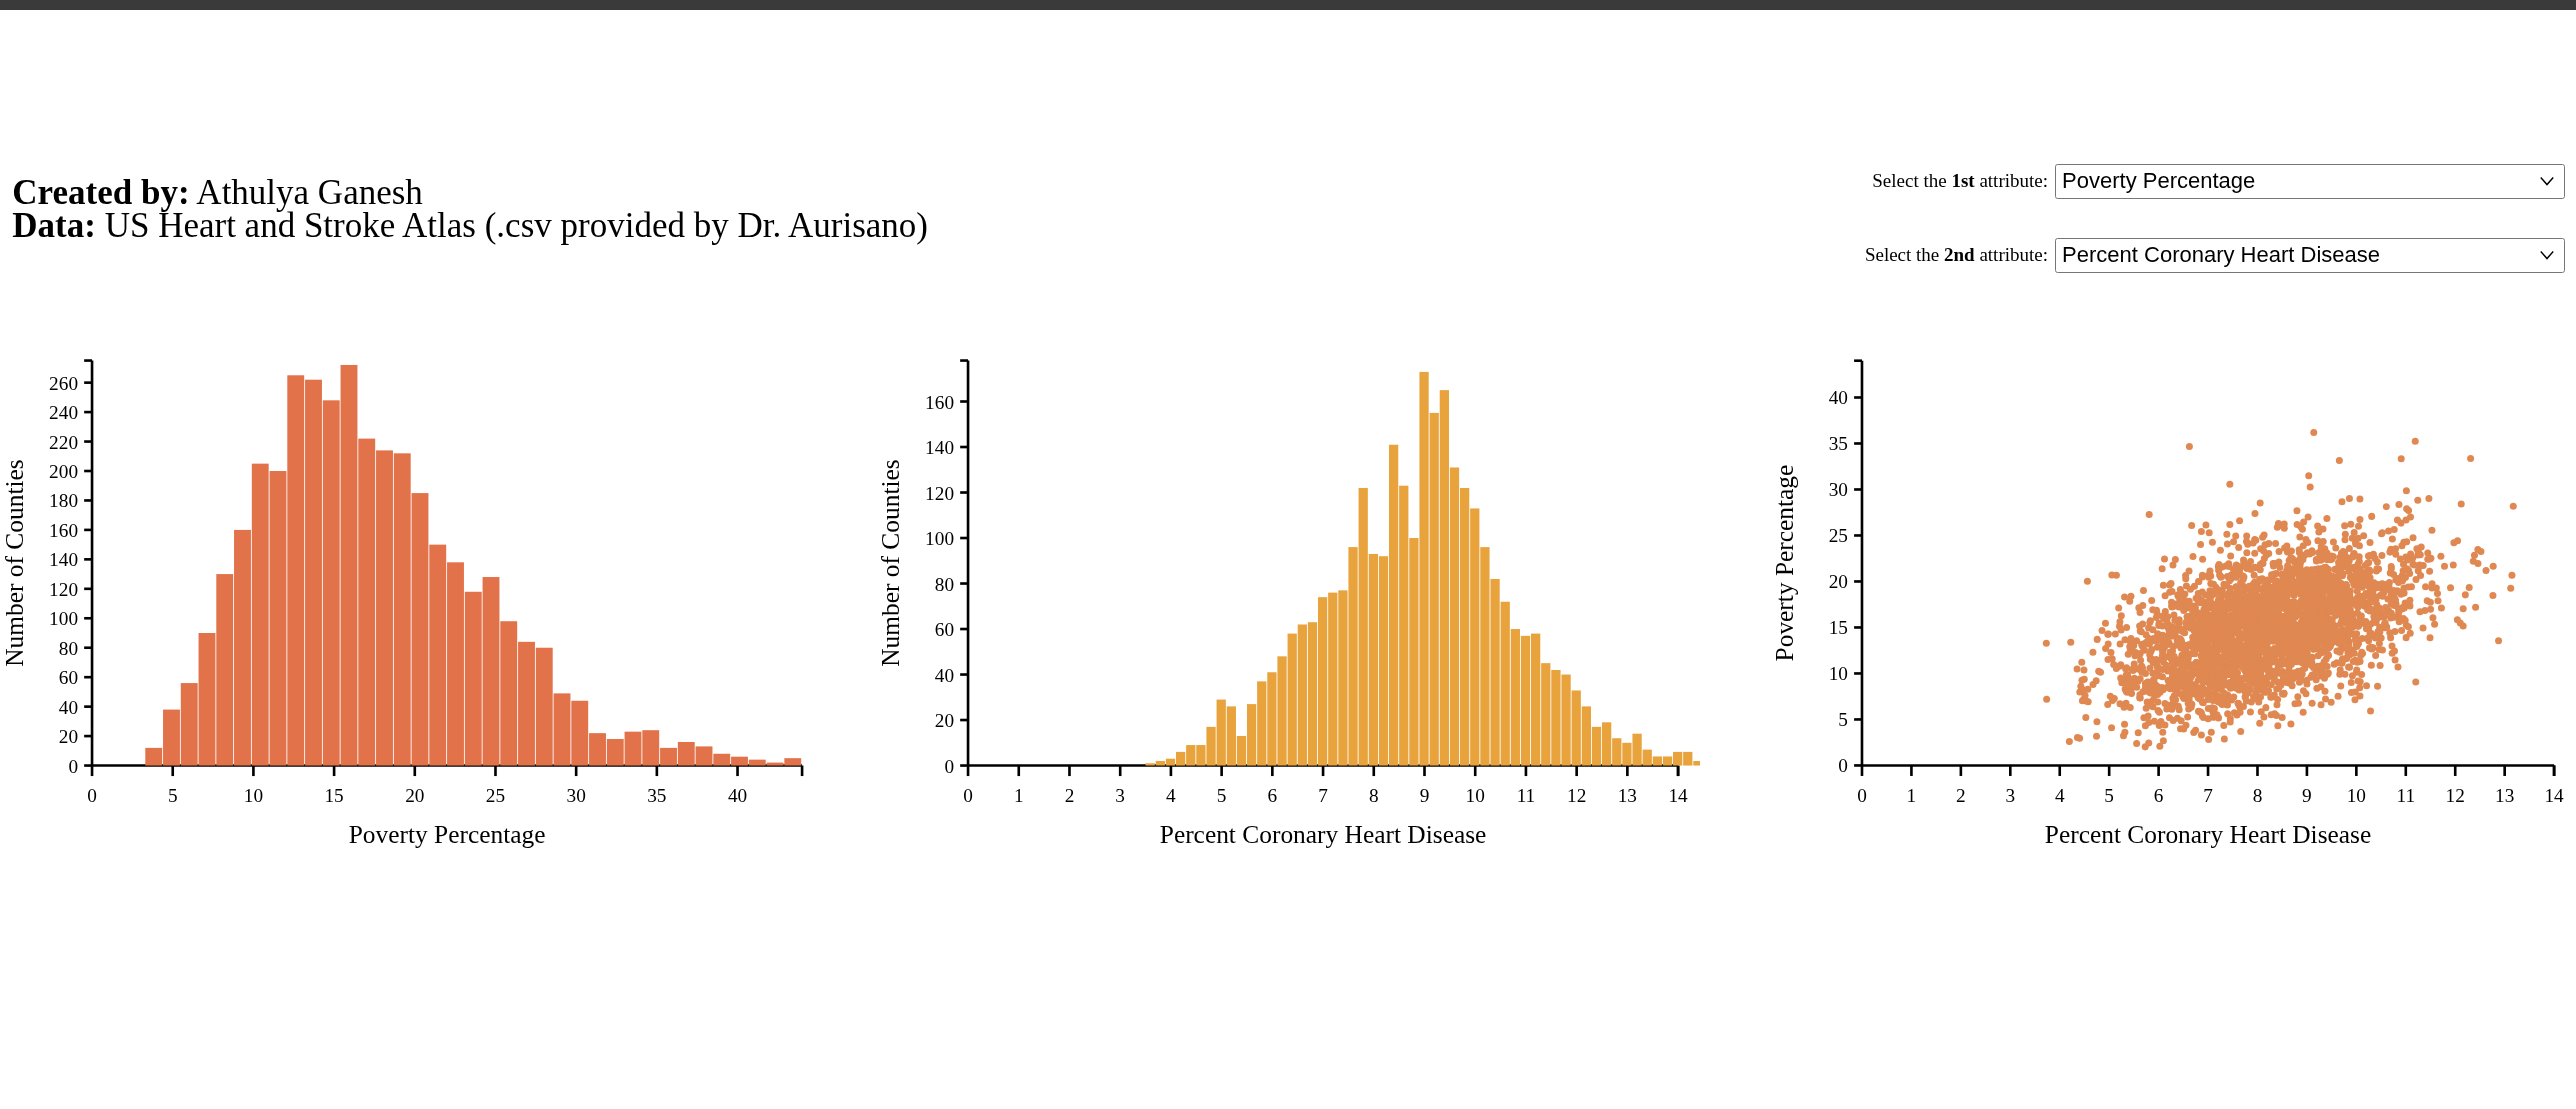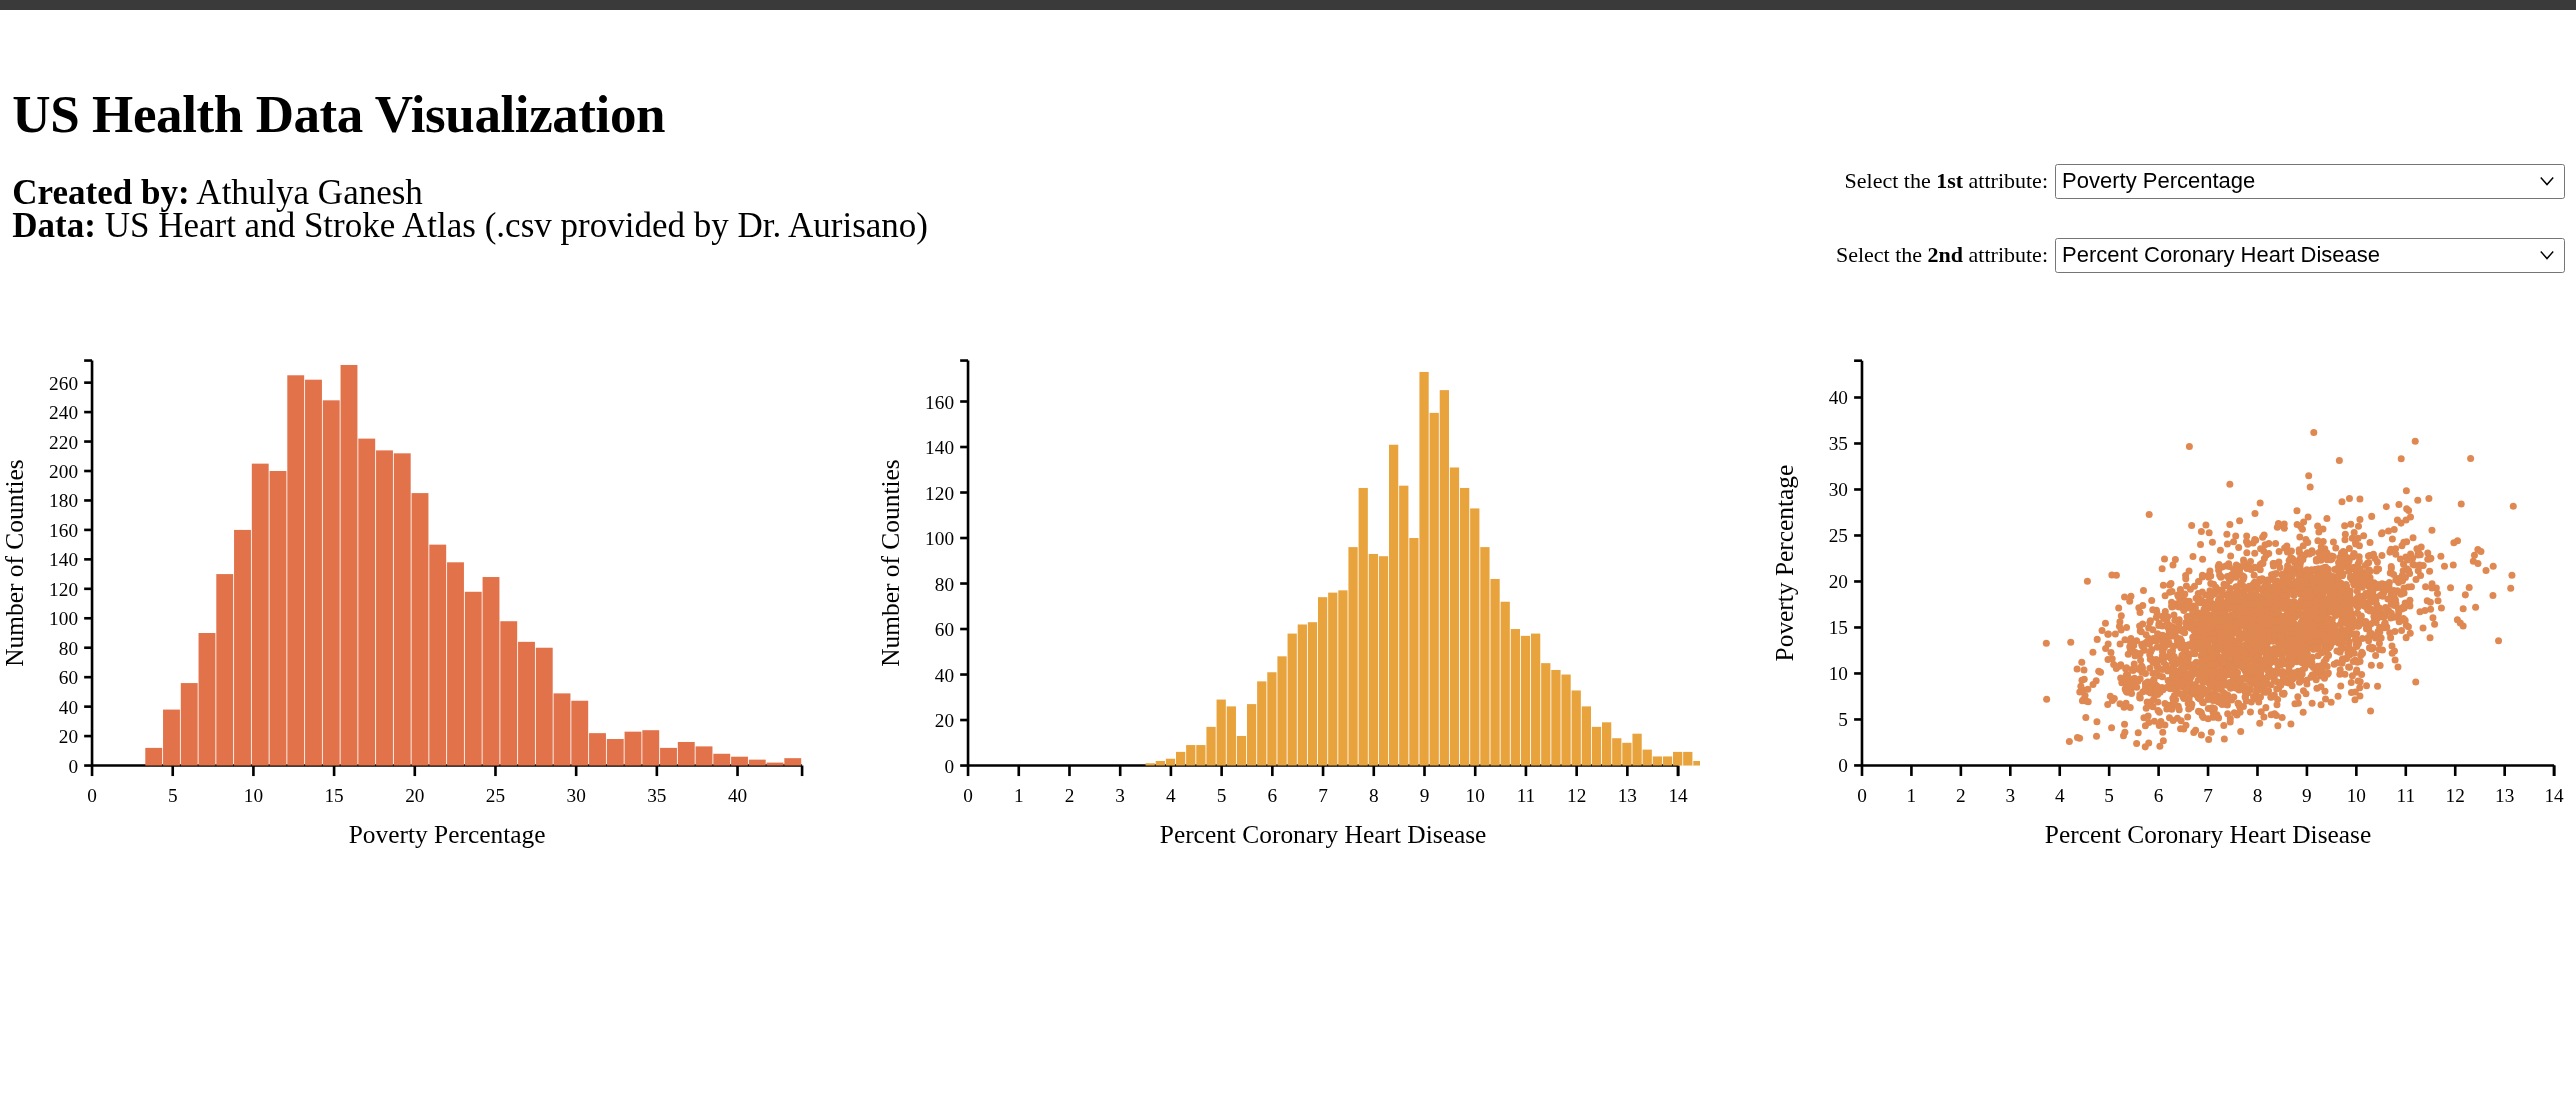--- a/index.html
+++ b/index.html
@@ -43,21 +43,21 @@
     left: 1768px; top: 153px;
     width: 797px;
   }
   .control-row {
     display: flex;
     align-items: center;
     height: 37px;
     margin-bottom: 37px;
   }
   .control-label {
-    font-size: 22px;
+    font-size: 19px;
     color: #000;
     white-space: nowrap;
     margin-right: 7px;
     text-align: right;
     width: 280px;
   }
   .control-label b { font-weight: bold; }
   .select-box {
     position: relative;
     flex: 1;
@@ -104,21 +104,20 @@
     fill: #000;
   }
 </style>
 </head>
 <body>
 
 <div id="browser-edge"></div>
 
 <div id="page">
 
-  <h1 id="page-title">US Health Data Visualization</h1>
 
   <div id="meta-block">
     <div class="meta-line">
       <span class="meta-label">Created by:</span><span> Athulya Ganesh</span>
     </div>
     <div class="meta-line">
       <span class="meta-label">Data:</span><span> US Heart and Stroke Atlas (.csv provided by Dr. Aurisano)</span>
     </div>
   </div>
 

